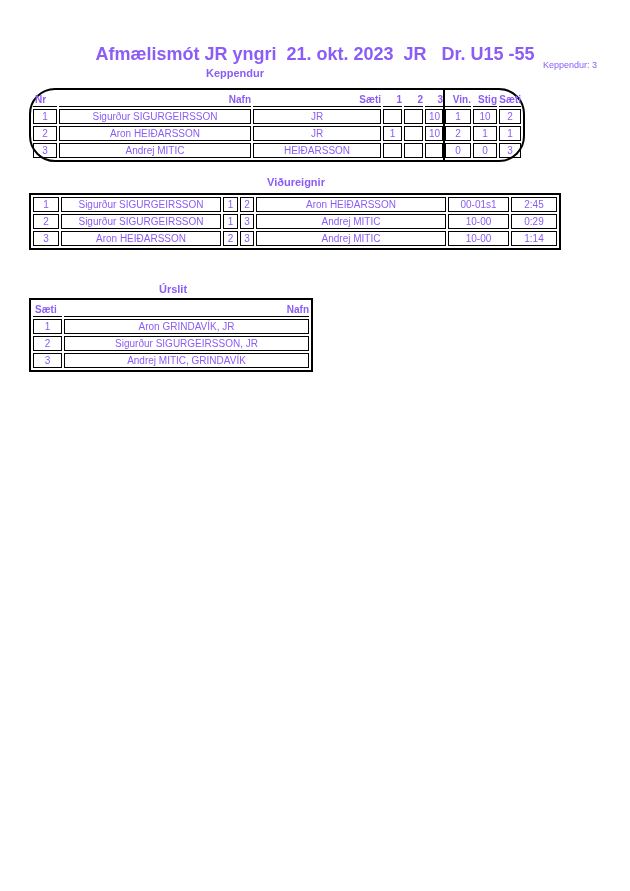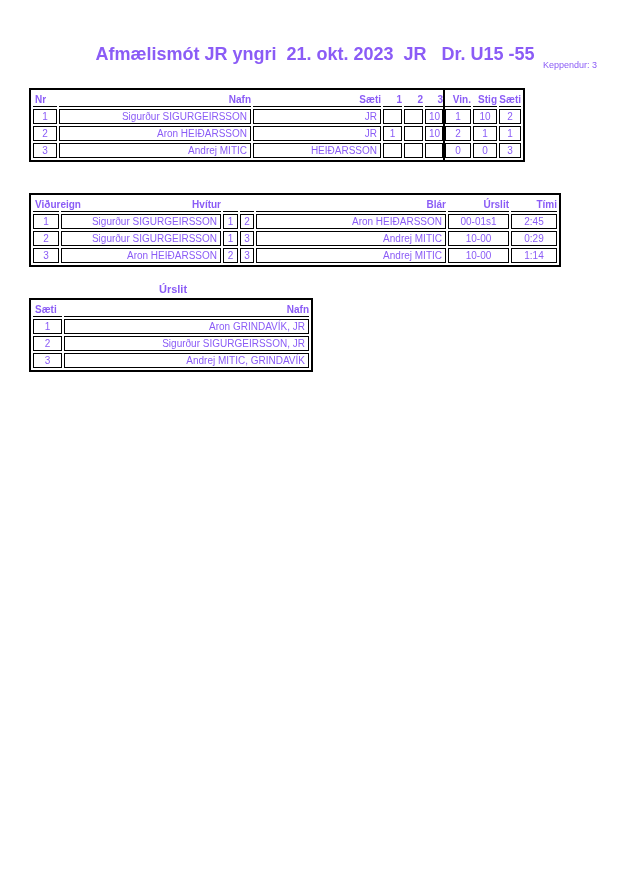--- a/index.html
+++ b/index.html
@@ -16,41 +16,42 @@
 
   .count{position:absolute;top:60px;left:450px;width:147px;text-align:right;font-size:9px;}
 
   .twrap{position:absolute;}
   .twrap1{left:29px;top:88px;}
   .twrap2{left:29px;top:193px;}
   .twrap3{left:29px;top:298px;}
 
   table.t{border-collapse:separate;border-spacing:2px;border:2px solid #000;
           table-layout:fixed;}
-  .t1{width:496px;} .t2{width:532px;} .t3{width:284px;}
+  .t1{width:496px;border-radius:26px;} .t2{width:532px;} .t3{width:284px;}
 
   .t th{font-size:10px;font-weight:bold;text-align:right;padding:0;height:15px;
         box-sizing:border-box;border:none;border-bottom:1px solid #000;
         overflow:visible;white-space:nowrap;line-height:13px;}
   .t td{font-size:10px;padding:0 3px;height:15px;box-sizing:border-box;
         border:1px solid #000;white-space:nowrap;overflow:hidden;line-height:13px;}
-  .al{text-align:right;}
+  .al{text-align:center;}
   .ac{text-align:center;padding:0 1px;}
   th.al{padding-left:2px;text-align:left;}
   .sep-r{border-right:1px solid #000;}
 
   .divider1{position:absolute;left:414px;top:0;width:2px;height:74px;background:#000;}
 </style>
 </head>
 <body>
 
 <div class="page">
 
   <div class="title">Afmælismót JR yngri  21. okt. 2023  JR   Dr. U15 -55</div>
 
+  <div class="sec-title sec-keppendur">Keppendur</div>
   <div class="count">Keppendur: 3</div>
 
   <div class="twrap twrap1">
     <table class="t t1">
       <colgroup>
         <col style="width:24px">
           <col style="width:192px">
           <col style="width:128px">
         <col style="width:19px">
           <col style="width:19px">
@@ -102,42 +103,34 @@
         <td class="ac"></td>
         <td class="ac">0</td>
         <td class="ac">0</td>
         <td class="ac">3</td>
       </tr>
     </tbody>
       </table>
     <div class="divider1"></div>
   </div>
 
+  <div class="sec-title sec-vidureignir">Viðureignir</div>
 
   <div class="twrap twrap2">
     <table class="t t2">
       <colgroup>
         <col style="width:26px">
           <col style="width:160px">
           <col style="width:15px">
         <col style="width:14px">
           <col style="width:190px">
           <col style="width:61px">
         <col style="width:46px">
       </colgroup>
       <tbody>
-          <tr>
-        <th class="al">Viðureign</th>
-        <th>Hvítur</th>
-        <th></th>
-        <th></th>
-        <th>Blár</th>
-        <th>Úrslit</th>
-        <th>Tími</th>
-      </tr>
       <tr>
         <td class="ac">1</td>
         <td class="al">Sigurður SIGURGEIRSSON</td>
         <td class="ac">1</td>
         <td class="ac">2</td>
         <td class="al">Aron HEIÐARSSON</td>
         <td class="ac">00-01s1</td>
         <td class="ac">2:45</td>
       </tr>
       <tr>

